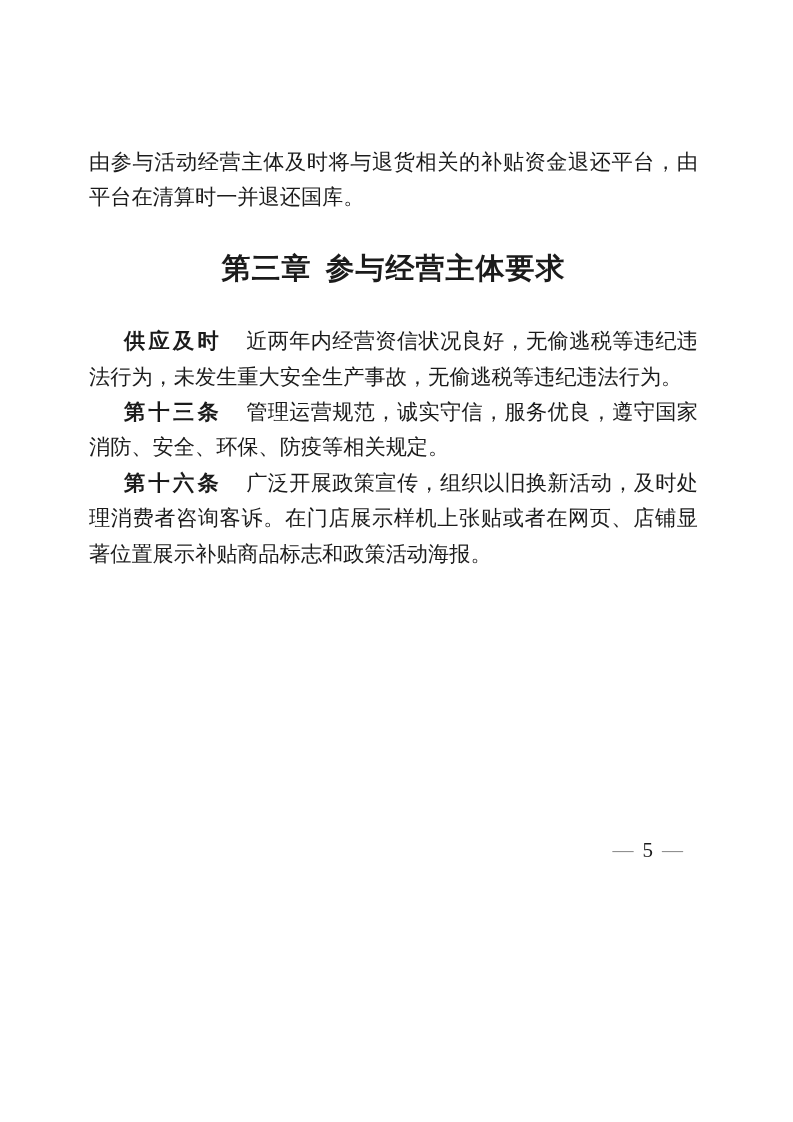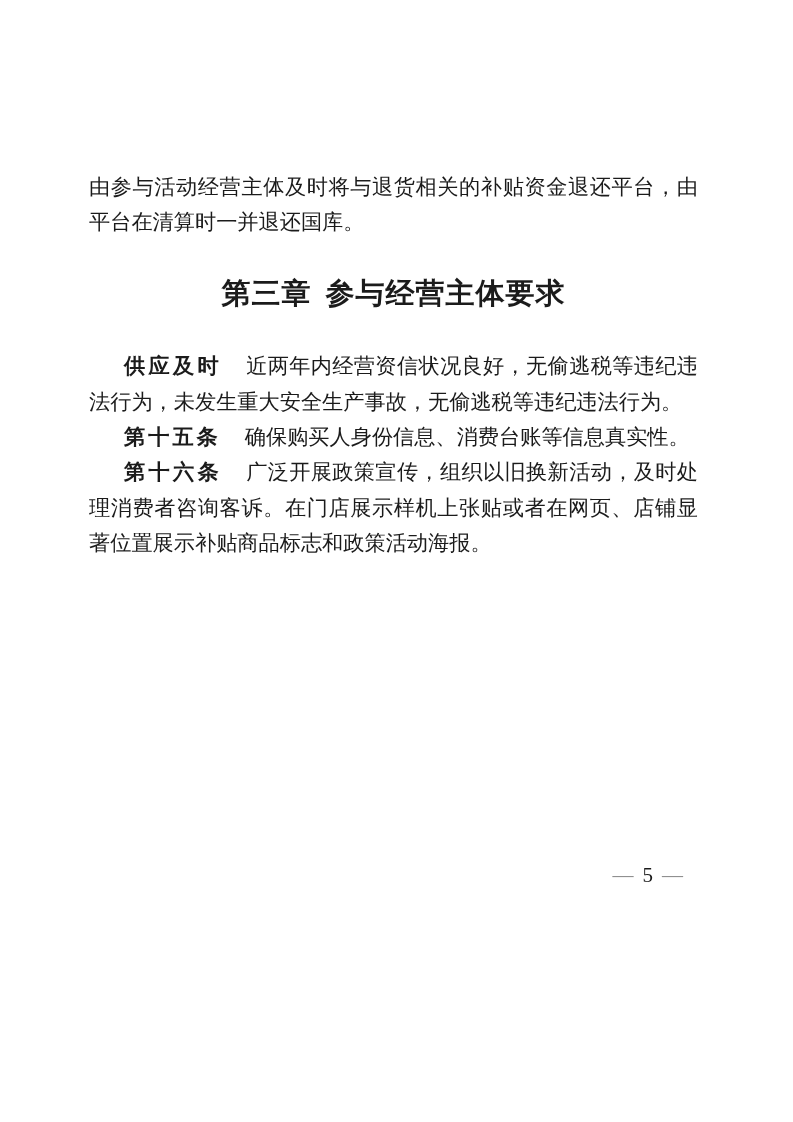--- a/index.html
+++ b/index.html
@@ -8,21 +8,20 @@
     background: #ffffff;
   }
   .page {
     position: relative;
     width: 793px;
     height: 956px;
     background: #ffffff;
     overflow: hidden;
     font-family: "Liberation Serif", "DejaVu Serif", serif;
     color: #1b1b1b;
-    margin-top: 25px;
   }
   .body-block {
     position: absolute;
     left: 89px;
     top: 145px;
     width: 609px;
   }
   .para {
     margin: 0;
     font-size: 21.2px;
@@ -79,21 +78,21 @@
   <div class="body-block">
 
     <p class="para continuation">由参与活动经营主体及时将与退货相关的补贴资金退还平台，由平台在清算时一并退还国库。</p>
 
     <h2 class="chapter-heading">
       <span class="chapter-label">第三章</span><span>参与经营主体要求</span>
     </h2>
 
     <div id="articles">
         <p class="para article"><span class="article-label">供应及时</span><span>近两年内经营资信状况良好，无偷逃税等违纪违法行为，未发生重大安全生产事故，无偷逃税等违纪违法行为。</span></p>
-        <p class="para article"><span class="article-label">第十五条</span><span>确保购买人身份信息、消费台账等信息真实性。</span></p>
+        <p class="para article"><span class="article-label">第十三条</span><span>管理运营规范，诚实守信，服务优良，遵守国家消防、安全、环保、防疫等相关规定。</span></p>
         <p class="para article"><span class="article-label">第十六条</span><span>广泛开展政策宣传，组织以旧换新活动，及时处理消费者咨询客诉。在门店展示样机上张贴或者在网页、店铺显著位置展示补贴商品标志和政策活动海报。</span></p>
       </div>
 
   </div>
 
   <div class="footer">
     <span class="dash">—</span><span class="num">5</span><span class="dash">—</span>
   </div>
 
 </div>

